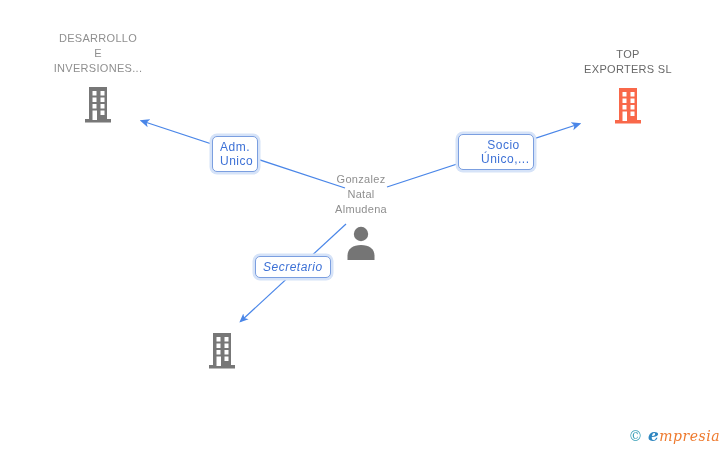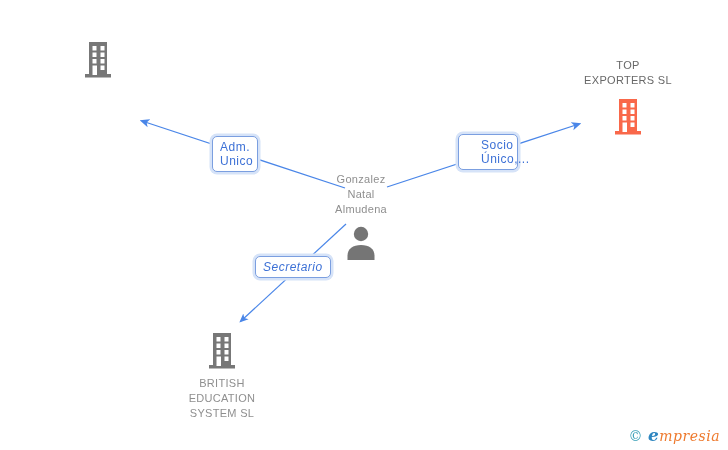--- a/index.html
+++ b/index.html
@@ -8,21 +8,21 @@
     background:#ffffff;
     font-family:"Liberation Sans", sans-serif;
   }
   svg.edges{position:absolute;left:0;top:0;width:728px;height:450px;}
 
   .node{position:absolute;display:flex;flex-direction:column;align-items:center;text-align:center;}
   .node-label{
     color:#8f8f8f;font-size:11px;line-height:15px;letter-spacing:.3px;
     white-space:pre-line;
   }
-  .node-label.dark{color:#686868;margin-top:11px;}
+  .node-label.dark{color:#686868;}
   .node-icon{margin-top:9px;}
   .node.icon-first .node-icon{margin-top:0;margin-bottom:7px;}
 
   .edge-label{
     position:absolute;background:#ffffff;
     border:1px solid #7b9fe0;border-radius:5px;
     box-shadow:0 0 0 2.5px #d6e3f8;
     color:#3d71d6;font-size:12px;line-height:14px;letter-spacing:.5px;
     text-align:center;white-space:pre-line;
     padding:3px 7px;box-sizing:border-box;
@@ -44,20 +44,23 @@
     <marker id="arrow" viewBox="0 0 10 10" refX="7.5" refY="5" markerWidth="7.5" markerHeight="7.5" orient="auto-start-reverse">
       <path d="M0,0.6 L10,5 L0,9.4 L2.5,5 z" fill="#4a86e8"></path>
     </marker>
   </defs>
   <line x1="345" y1="188" x2="142" y2="121" stroke="#4a86e8" stroke-width="1.3" marker-end="url(#arrow)"></line>
   <line x1="387" y1="187" x2="579" y2="124" stroke="#4a86e8" stroke-width="1.3" marker-end="url(#arrow)"></line>
   <line x1="346" y1="224" x2="241" y2="321" stroke="#4a86e8" stroke-width="1.2" marker-end="url(#arrow)"></line>
 </svg>
 
 <div class="node" style="left:33px;top:31px;width:130px;">
+  <div class="node-label">DESARROLLO
+E
+INVERSIONES...</div>
   <svg class="node-icon" width="34" height="38" viewBox="0 0 34 38">
     <g fill="#777777">
       <rect x="8" y="2" width="18" height="33"></rect>
       <rect x="4" y="34" width="26" height="3.5"></rect>
     </g>
     <g fill="#ffffff">
       <rect x="11.5" y="6" width="4" height="4.5"></rect>
         <rect x="19.5" y="6" width="4" height="4.5"></rect>
       <rect x="11.5" y="12.5" width="4" height="4.5"></rect>
         <rect x="19.5" y="12.5" width="4" height="4.5"></rect>
@@ -112,27 +115,24 @@
       <rect x="11.5" y="6" width="4" height="4.5"></rect>
         <rect x="19.5" y="6" width="4" height="4.5"></rect>
       <rect x="11.5" y="12.5" width="4" height="4.5"></rect>
         <rect x="19.5" y="12.5" width="4" height="4.5"></rect>
       <rect x="11.5" y="19" width="4" height="4.5"></rect>
         <rect x="19.5" y="19" width="4" height="4.5"></rect>
       <rect x="19.5" y="25.5" width="4" height="4.5"></rect>
       <rect x="11.5" y="25.5" width="4.5" height="9.5"></rect>
     </g>
   </svg>
-  <div class="node-label">BRITISH
-EDUCATION
-SYSTEM SL</div>
 </div>
 
 <div class="edge-label" style="left:212px;top:136px;width:46px;">Adm.
 Unico</div>
-<div class="edge-label" style="left:458px;top:134px;width:60px;padding-left:22px;">Socio
+<div class="edge-label" style="left:458px;top:134px;width:76px;padding-left:22px;">Socio
 Único,...</div>
 <div class="edge-label" style="left:255px;top:256px;font-style:italic;">Secretario</div>
 
 <div class="watermark">
   <span class="c" style="color:#3aa0b8;">©</span>
   <span class="e" style="color:#2e86c0;">e</span><span style="color:#ee7a2e;">mpresia</span>
 </div>
 
 </body></html>

